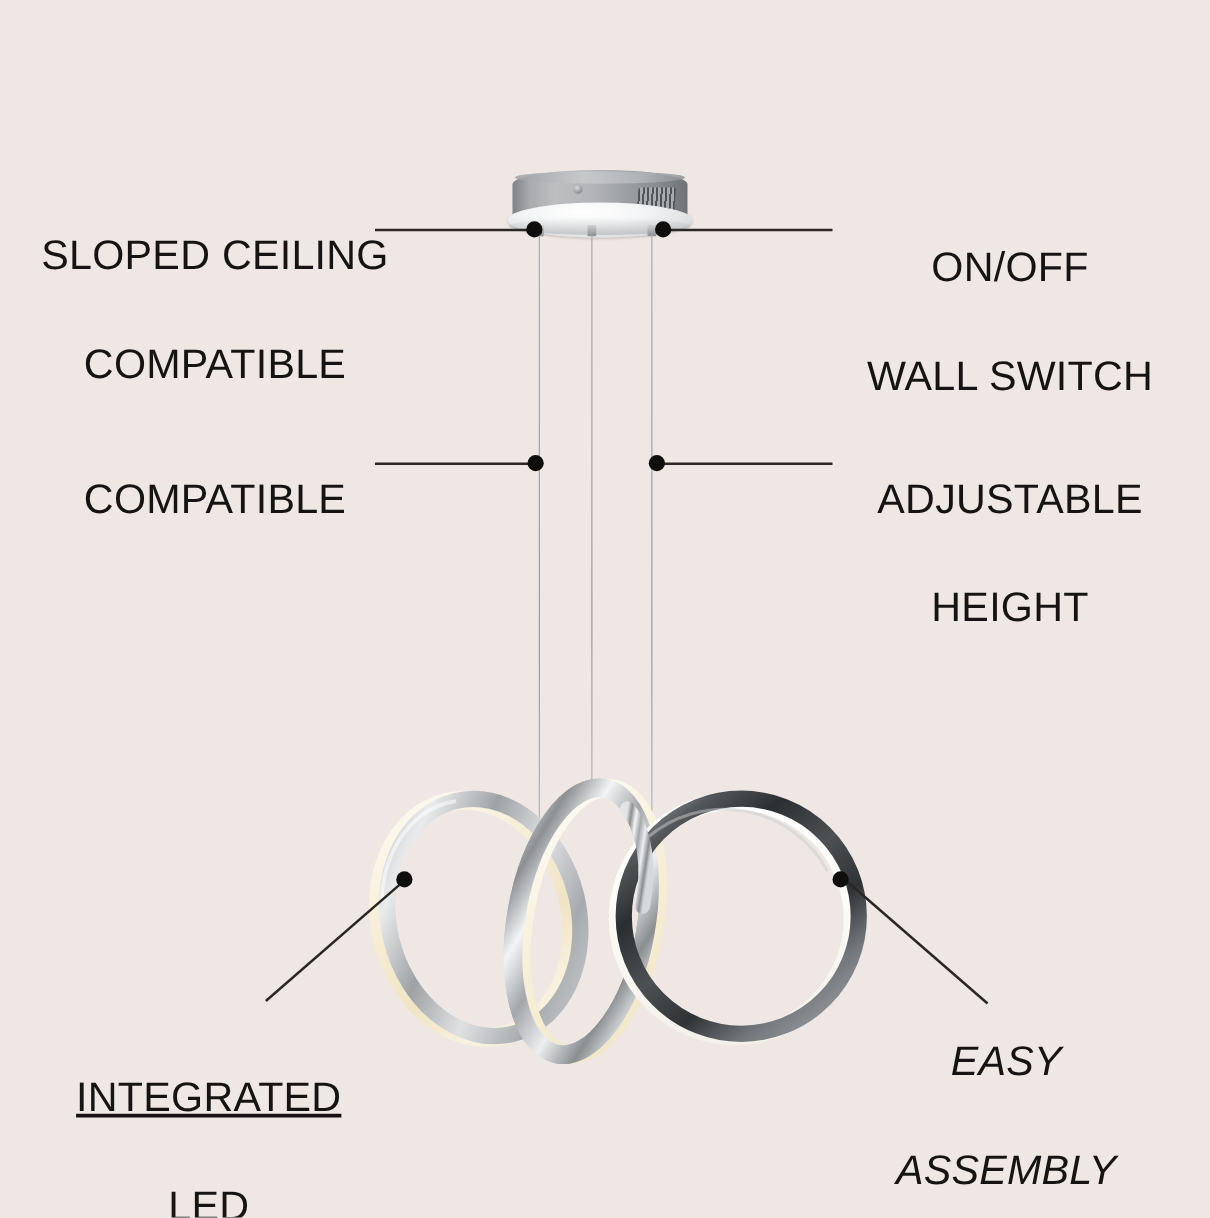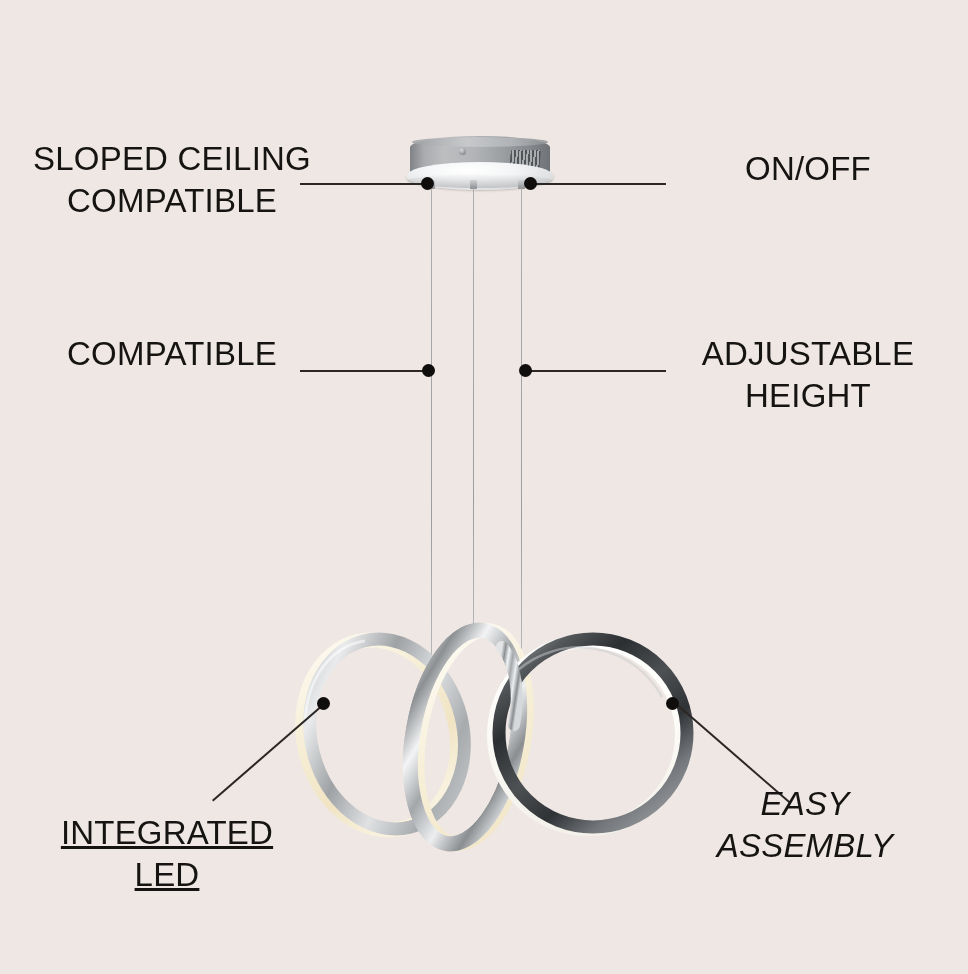--- a/index.html
+++ b/index.html
@@ -28,20 +28,21 @@
     font-family: "Liberation Sans", sans-serif;
     font-size: 33px;
     line-height: 42px;
     letter-spacing: 0.2px;
     font-weight: 400;
     white-space: nowrap;
     text-transform: uppercase;
   }
   .feature-label .ln {
     display: block;
+    margin-top: 45px;
   }
   .align-center { text-align: center; }
 
   
   #label-sloped-ceiling { left: 22px;  top: 138px; width: 300px; }
   #label-onoff-switch   { left: 658px; top: 148px; width: 300px; }
   #label-dimmer         { left: 22px;  top: 333px; width: 300px; }
   #label-adjustable     { left: 658px; top: 333px; width: 300px; }
   #label-integrated-led { left: 12px;  top: 812px; width: 310px; text-decoration: underline; }
   #label-easy-assembly  { left: 650px; top: 783px; width: 310px; font-style: italic; }
@@ -322,20 +323,21 @@
   <div class="leader-diag" id="leader-easy-assembly"></div>
   <div class="leader-dot" id="dot-easy-assembly"></div>
 
   <div class="feature-label align-center" id="label-sloped-ceiling">
     <span class="ln">SLOPED CEILING</span>
     <span class="ln">COMPATIBLE</span>
   </div>
 
   <div class="feature-label align-center" id="label-onoff-switch">
     <span class="ln">ON/OFF</span>
+    <span class="ln">WALL SWITCH</span>
   </div>
 
   <div class="feature-label align-center" id="label-dimmer">
     <span class="ln">COMPATIBLE</span>
   </div>
 
   <div class="feature-label align-center" id="label-adjustable">
     <span class="ln">ADJUSTABLE</span>
     <span class="ln">HEIGHT</span>
   </div>

